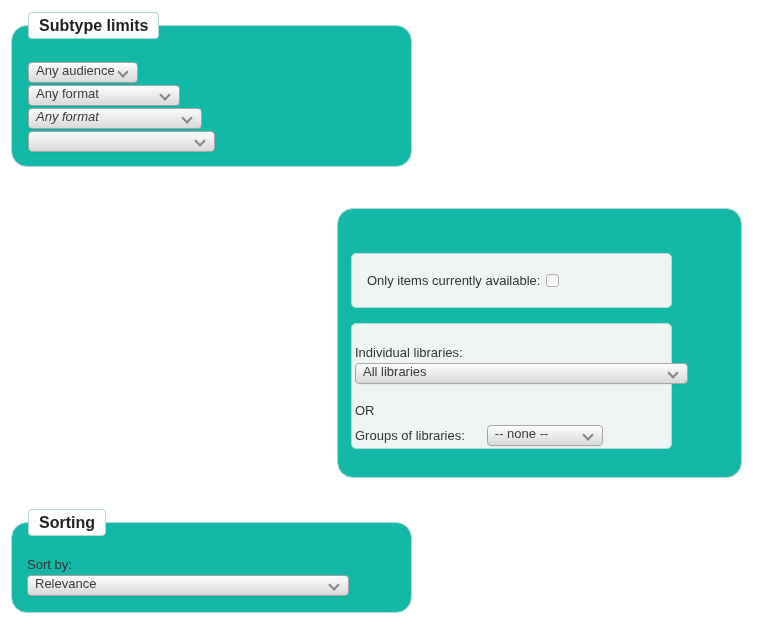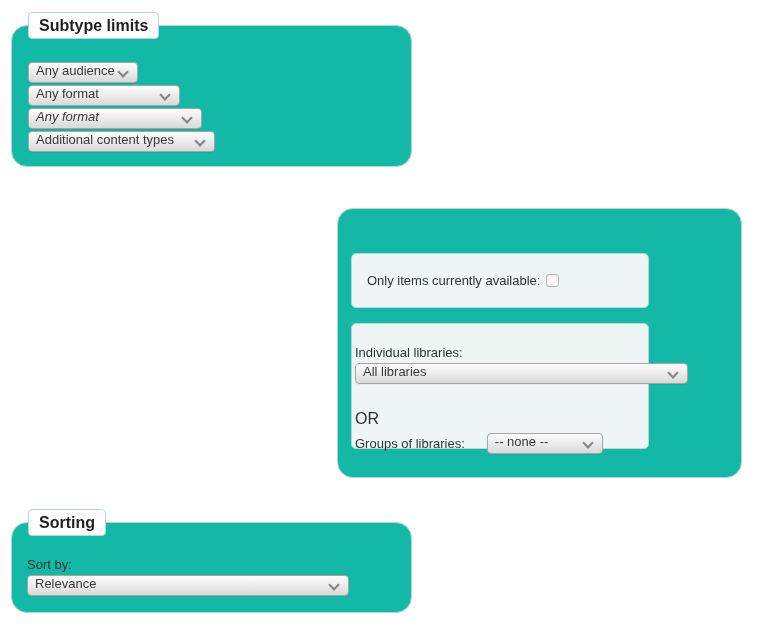--- a/index.html
+++ b/index.html
@@ -54,41 +54,41 @@
   }
   .chev::before {
     content:""; position:absolute; left:1px; top:0;
     width:6px; height:6px;
     border-right:2px solid #858585;
     border-bottom:2px solid #858585;
     transform:rotate(45deg);
   }
 
   .inner-box {
-    position:absolute; left:13px; width:298px;
+    position:absolute; left:13px; width:321px;
     border:1px solid #b7d7d6;
     border-radius:5px;
     background:#eef5f4;
   }
   #box-available { top:44px;  height:55px; display:flex; align-items:center; padding-left:15px; }
   #box-libraries { top:114px; height:126px; padding:21px 0 0 3px; }
 
   .field-label { font-size:13px; color:#333; line-height:15px; }
 
   .checkbox {
     width:13px; height:13px;
     border:1px solid #b3b3b3;
     border-radius:3px;
     background:linear-gradient(#f2f2f2,#fdfdfd);
     margin-left:6px;
     display:inline-block;
   }
 
   #individual-select { width:333px; margin-top:3px; }
-  .or-label  { margin-top:28px; font-size:16px; color:#333; line-height:14px; }
+  .or-label  { margin-top:20px; font-size:13px; color:#333; line-height:14px; }
   .groups-row { margin-top:7px; display:flex; align-items:center; }
   #groups-select { width:116px; margin-left:22px; margin-bottom:0; }
 
   #sort-select { width:322px; margin-top:3px; }
 
   
   #audience-select   { width:110px; }
   #content-select    { width:152px; }
   #format-select     { width:174px;font-style:italic; }
   #additional-select { width:187px; }
@@ -105,21 +105,20 @@
     </div>
     <div class="select" id="content-select">
       <span>Any format</span>
       <span class="chev"></span>
     </div>
     <div class="select" id="format-select">
       <span>Any format</span>
       <span class="chev"></span>
     </div>
     <div class="select" id="additional-select">
-      <span>Additional content types</span>
       <span class="chev"></span>
     </div>
   </div>
 </section>
 
 <section class="panel" id="panel-location">
 
   <div class="inner-box" id="box-available">
     <span class="field-label">Only items currently available:</span>
     <span class="checkbox"></span>

